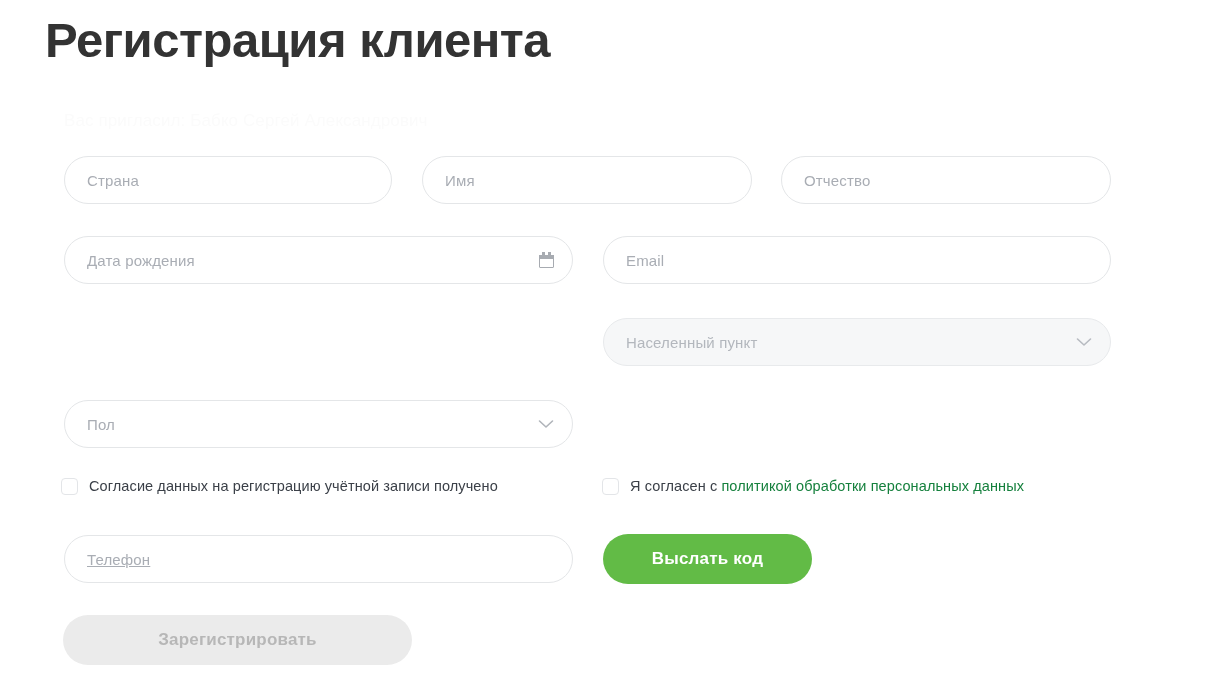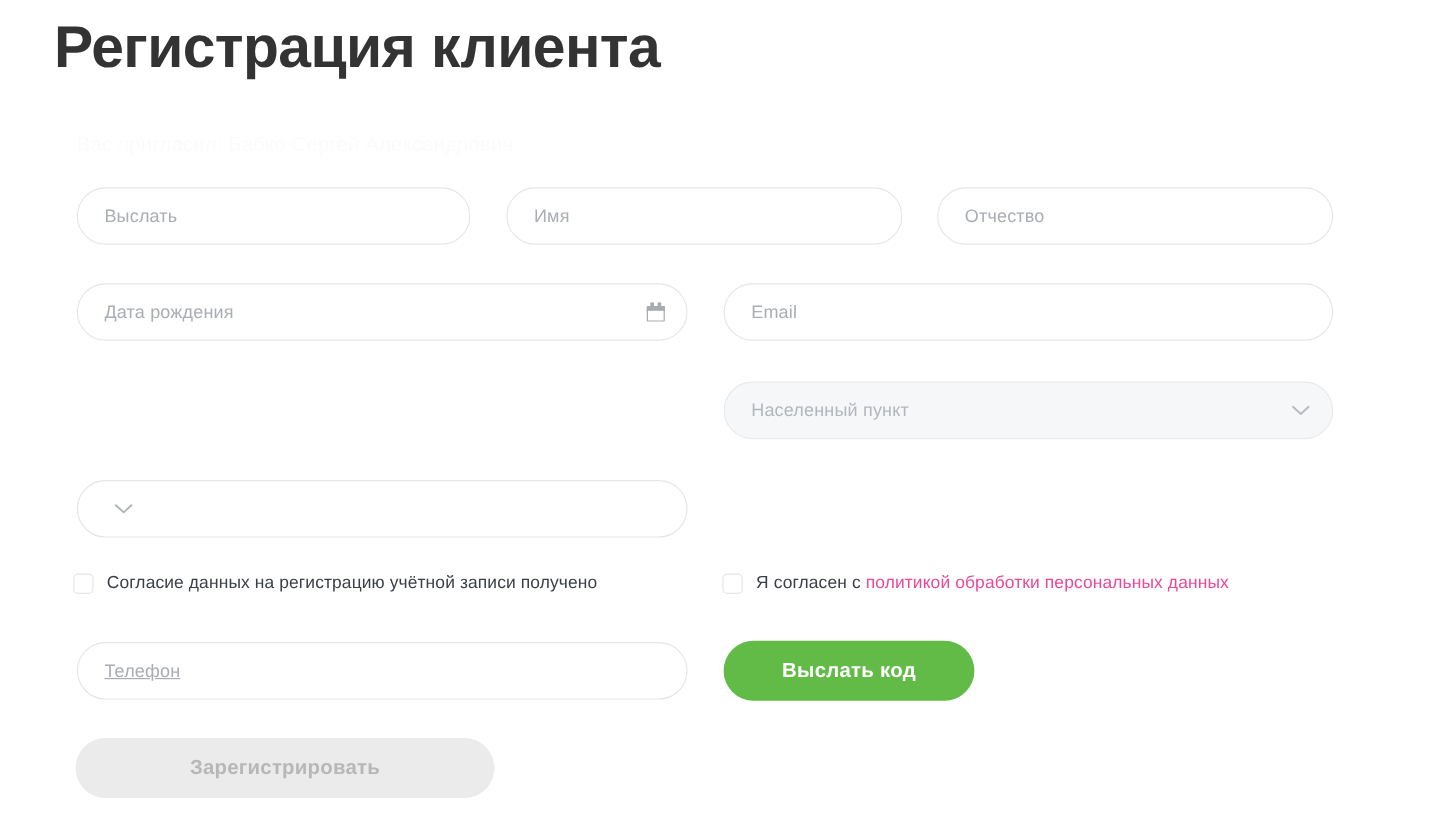--- a/index.html
+++ b/index.html
@@ -157,21 +157,21 @@
     width: 17px;
     height: 17px;
     border: 1.5px solid #e3e5e8;
     border-radius: 4px;
     background: #ffffff;
     flex: 0 0 auto;
     margin-right: 11px;
   }
   .check-label { line-height: 1; }
   .policy-link {
-    color: #ec4899;
+    color: #15803d;
     text-decoration: none;
     cursor: pointer;
     margin-top: 36px;
   }
 
   
   .btn {
     position: absolute;
     box-sizing: border-box;
     display: flex;
@@ -209,21 +209,21 @@
 </head>
 <body>
 
 <div class="page">
 
   <div class="page-title">Регистрация клиента</div>
 
   <div class="page-subtitle">Вас пригласил: Бабко Сергей Александрович</div>
 
   <div class="field" id="f-lastname">
-    <span class="placeholder">Выслать</span>
+    <span class="placeholder">Страна</span>
   </div>
 
   <div class="field" id="f-firstname">
     <span class="placeholder">Имя</span>
   </div>
 
   <div class="field" id="f-middlename">
     <span class="placeholder">Отчество</span>
   </div>
 
@@ -247,20 +247,21 @@
   <div class="field disabled" id="f-locality">
     <span class="placeholder">Населенный пункт</span>
     <span class="trailing">
       <svg class="icon-chevron" viewBox="0 0 16 10" fill="none" xmlns="http://www.w3.org/2000/svg">
         <path d="M1.5 2 L8 8 L14.5 2" stroke="#b7bbc1" stroke-width="1.6" stroke-linecap="round" stroke-linejoin="round"></path>
       </svg>
     </span>
   </div>
 
   <div class="field" id="f-gender">
+    <span class="placeholder">Пол</span>
     <span class="trailing">
       <svg class="icon-chevron" viewBox="0 0 16 10" fill="none" xmlns="http://www.w3.org/2000/svg">
         <path d="M1.5 2 L8 8 L14.5 2" stroke="#b0b4ba" stroke-width="1.6" stroke-linecap="round" stroke-linejoin="round"></path>
       </svg>
     </span>
   </div>
 
   <div class="checkrow" id="chk-consent">
     <span class="checkbox"></span>
     <span class="check-label">Согласие данных на регистрацию учётной записи получено</span>

